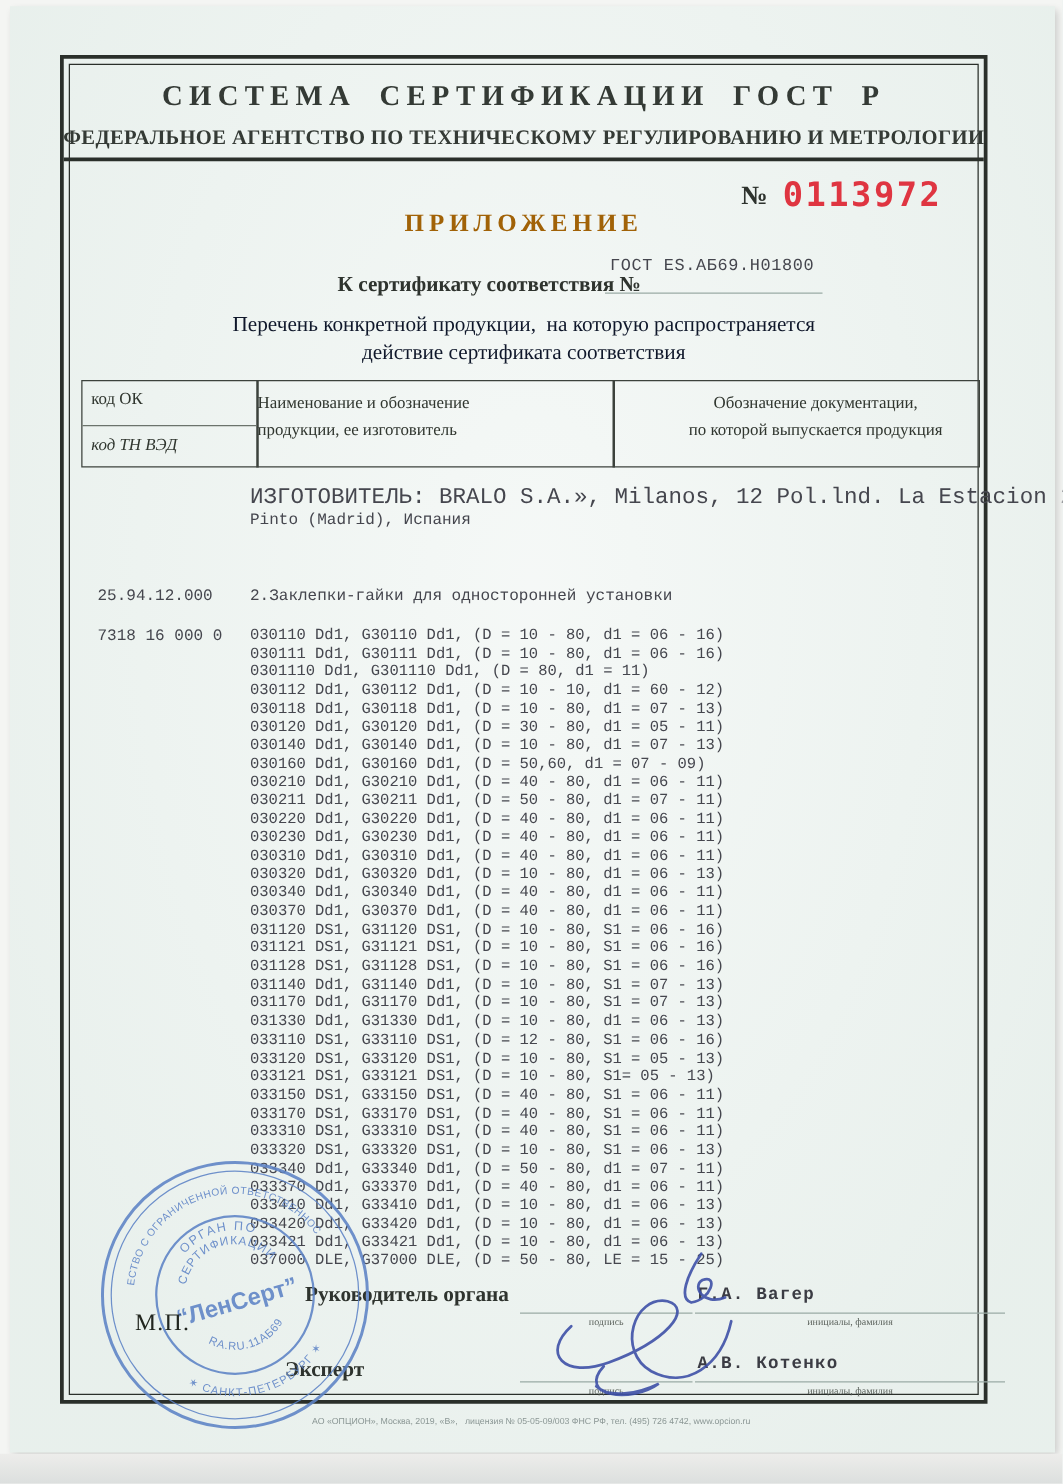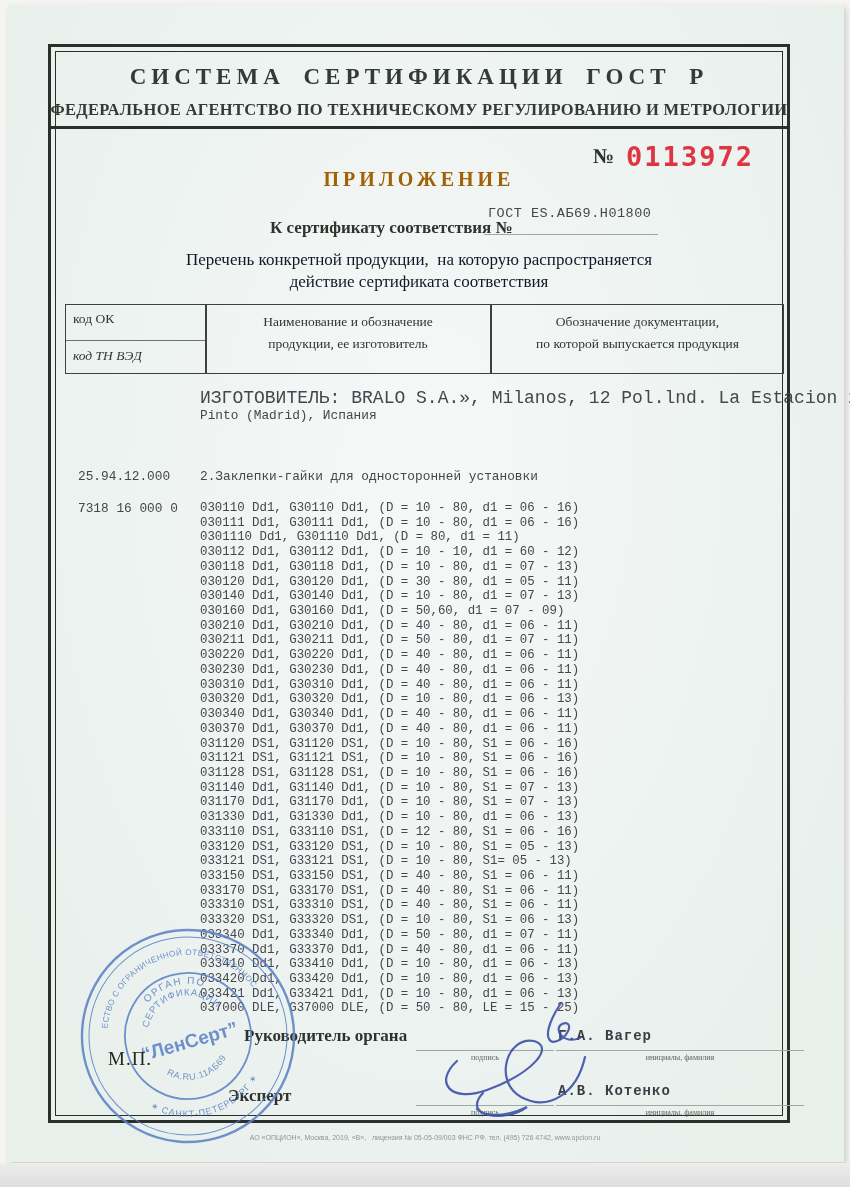--- a/index.html
+++ b/index.html
@@ -38,22 +38,22 @@
 
   .purpose { font-size:17px; font-weight:normal; color:#0f172a; white-space:pre; }
   .p1 { top:250px; } .p2 { top:272px; }
 
   .tbl-box { left:65px; top:304px; width:719px; height:70px; border:1.5px solid #3c423c; }
   .tbl-v { top:304px; width:1.5px; height:70px; background:#3c423c; }
   .tbl-v1 { left:205px; } .tbl-v2 { left:490px; }
   .tbl-h1 { left:66px; top:340px; width:139px; height:1px; background:#6b736c; }
   .tbl-txt { font-size:13.5px; color:#30362f; }
   .c1a { left:73px; top:311px; } .c1b { left:73px; top:348px;font-style:italic; }
-  .c2 { left:206px; width:284px; text-align:center; }
-  .c3 { left:491px; width:293px; text-align:center; }
+  .c2 { left:206px; width:284px; }
+  .c3 { left:506px; width:293px; text-align:center; }
   .r1 { top:314px; } .r2 { top:336px; }
 
   .mono { font-family:"Liberation Mono", monospace; color:#45464e; white-space:pre; }
   .man1 { left:200px; top:388px; font-size:18px;text-align:right; }
   .man2 { left:200px; top:408px; font-size:12.8px; }
   .code-ok { left:78px; top:469px; font-size:12.8px; }
   .prod-head { left:200px; top:469px; font-size:12.8px; }
   .code-tnved { left:78px; top:501px; font-size:12.8px; }
   .codes { left:200px; top:501px; }
   .code-line { font-family:"Liberation Mono", monospace; color:#45464e; white-space:pre;

